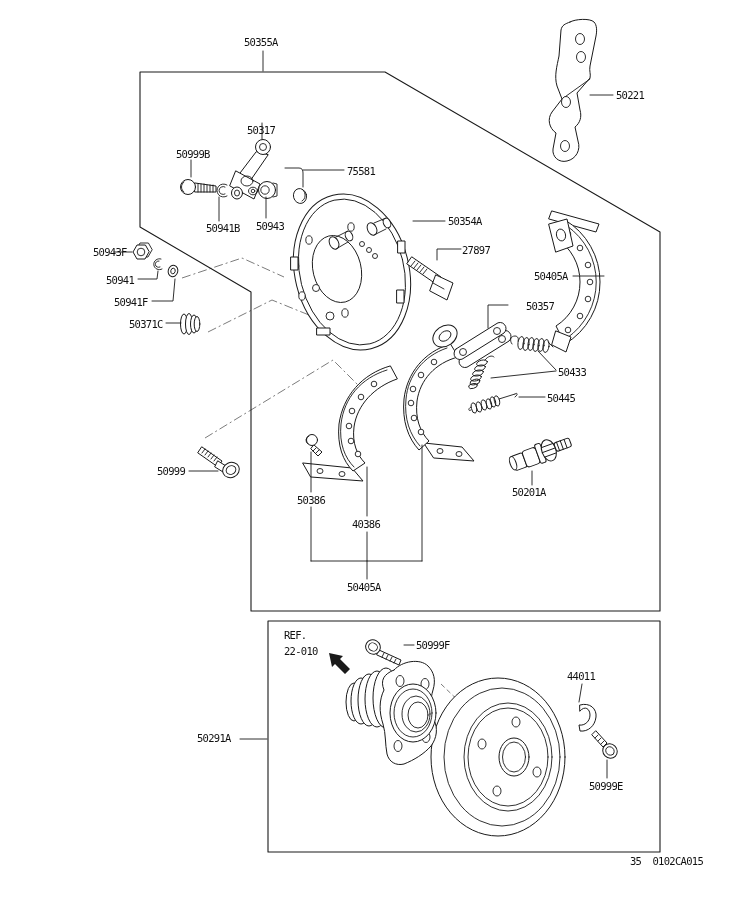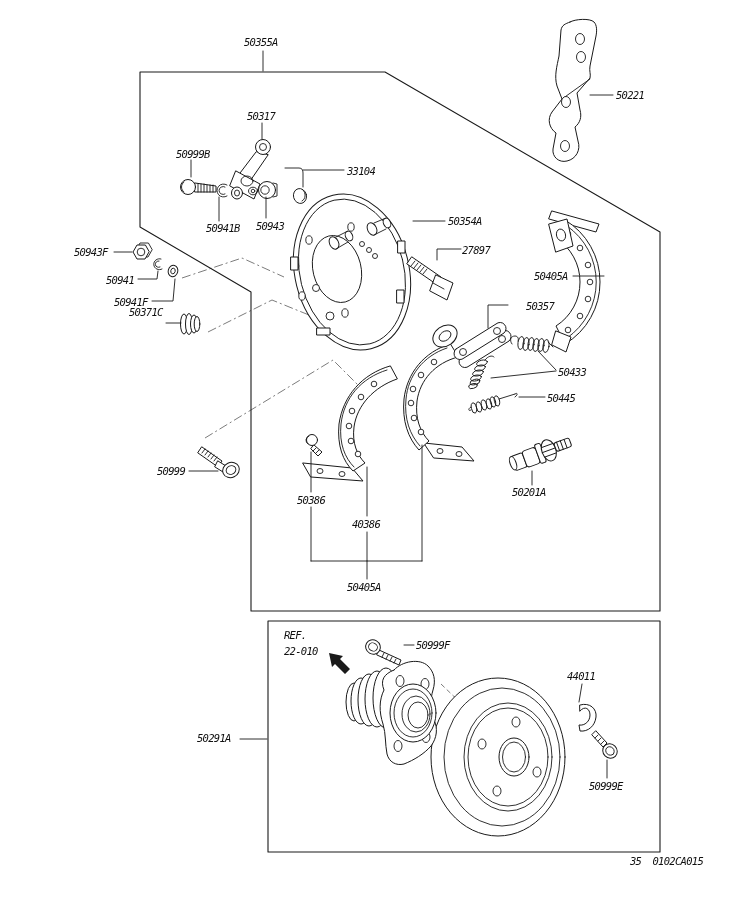--- a/index.html
+++ b/index.html
@@ -5,21 +5,21 @@
   html,body{margin:0;padding:0;}
   body{
     width:740px;height:900px;position:relative;background:#ffffff;
     font-family:"DejaVu Sans Mono","Liberation Mono",monospace;
     overflow:hidden;
   }
   #stage{position:absolute;left:0;top:0;width:740px;height:900px;}
   svg{position:absolute;left:0;top:0;}
   .lbl{
     position:absolute;font-size:10.5px;letter-spacing:-0.7px;line-height:1;
-    color:#111;white-space:pre;font-style:italic;
+    color:#111;white-space:pre;
   }
   .ln{fill:none;stroke:#1a1a1a;stroke-width:1.1;stroke-linecap:round;stroke-linejoin:round;}
   .thin{fill:none;stroke:#1a1a1a;stroke-width:0.9;stroke-linecap:round;stroke-linejoin:round;}
   .fw{fill:#ffffff;stroke:#1a1a1a;stroke-width:1;stroke-linejoin:round;stroke-linecap:round;}
   .hole{fill:#ffffff;stroke:#1a1a1a;stroke-width:0.9;}
   .cl{fill:none;stroke:#5a5a5a;stroke-width:0.8;stroke-dasharray:9 3 2 3;}
   .dsh{fill:none;stroke:#5a5a5a;stroke-width:0.8;stroke-dasharray:5 3;}
   .ld{fill:none;stroke:#1a1a1a;stroke-width:0.9;stroke-linecap:round;stroke-linejoin:round;}
   .blk{fill:#1a1a1a;stroke:none;}
 </style>
@@ -342,31 +342,31 @@
     <line class="ld" x1="367" y1="561" x2="367" y2="579"></line>
     <line class="ld" x1="240" y1="739" x2="267" y2="739"></line>
     <line class="ld" x1="404" y1="645" x2="414" y2="645"></line>
     <polyline class="ld" points="582,684 579,702"></polyline>
     <line class="ld" x1="607" y1="760" x2="607" y2="778"></line>
   </g>
 </svg>
 
 <span class="lbl" style="left:244px;top:37px">50355A</span>
 <span class="lbl" style="left:616px;top:90px">50221</span>
-<span class="lbl" style="left:247px;top:111px">50317</span>
+<span class="lbl" style="left:247px;top:125px">50317</span>
 <span class="lbl" style="left:176px;top:149px">50999B</span>
-<span class="lbl" style="left:347px;top:166px">33104</span>
+<span class="lbl" style="left:347px;top:166px">75581</span>
 <span class="lbl" style="left:206px;top:223px">50941B</span>
 <span class="lbl" style="left:256px;top:221px">50943</span>
 <span class="lbl" style="left:448px;top:216px">50354A</span>
 <span class="lbl" style="left:462px;top:245px">27897</span>
-<span class="lbl" style="left:74px;top:247px">50943F</span>
+<span class="lbl" style="left:93px;top:247px">50943F</span>
 <span class="lbl" style="left:106px;top:275px">50941</span>
 <span class="lbl" style="left:114px;top:297px">50941F</span>
-<span class="lbl" style="left:129px;top:307px">50371C</span>
+<span class="lbl" style="left:129px;top:319px">50371C</span>
 <span class="lbl" style="left:157px;top:466px">50999</span>
 <span class="lbl" style="left:534px;top:271px">50405A</span>
 <span class="lbl" style="left:526px;top:301px">50357</span>
 <span class="lbl" style="left:558px;top:367px">50433</span>
 <span class="lbl" style="left:547px;top:393px">50445</span>
 <span class="lbl" style="left:512px;top:487px">50201A</span>
 <span class="lbl" style="left:297px;top:495px">50386</span>
 <span class="lbl" style="left:352px;top:519px">40386</span>
 <span class="lbl" style="left:347px;top:582px">50405A</span>
 <span class="lbl" style="left:197px;top:733px">50291A</span>

